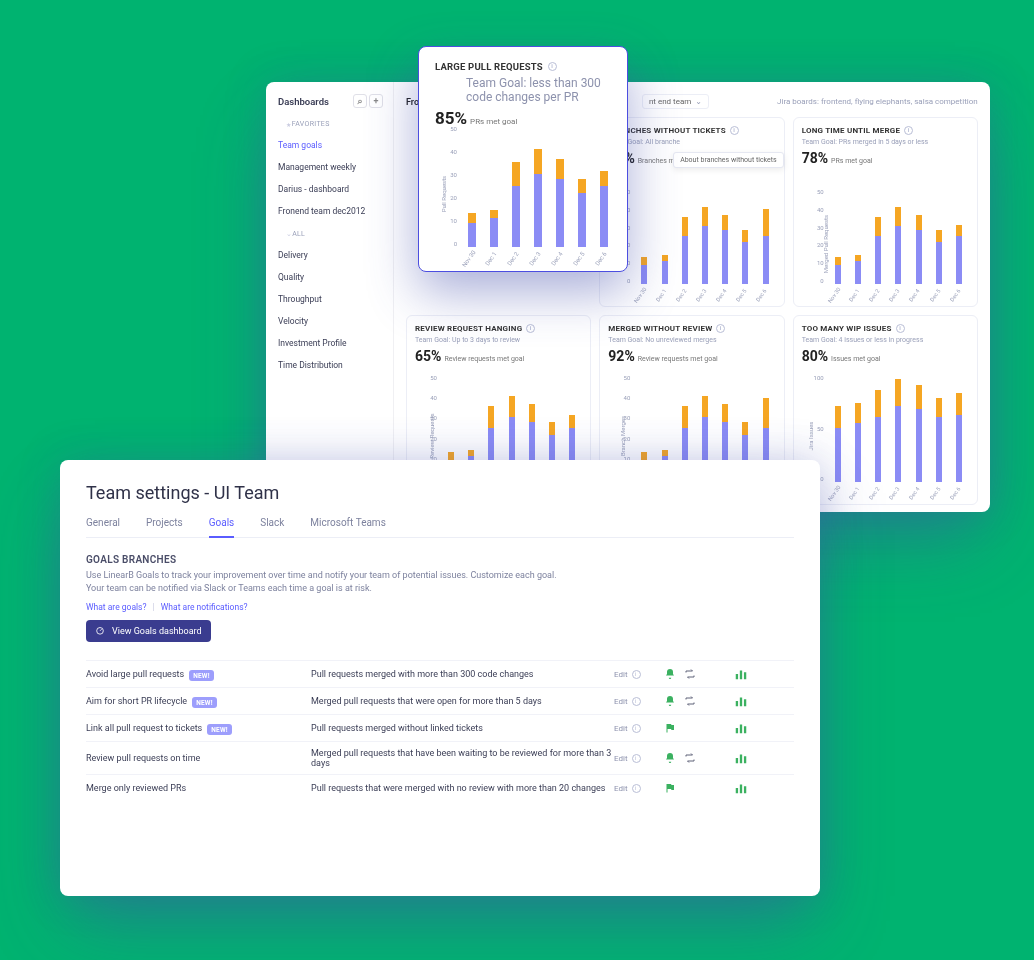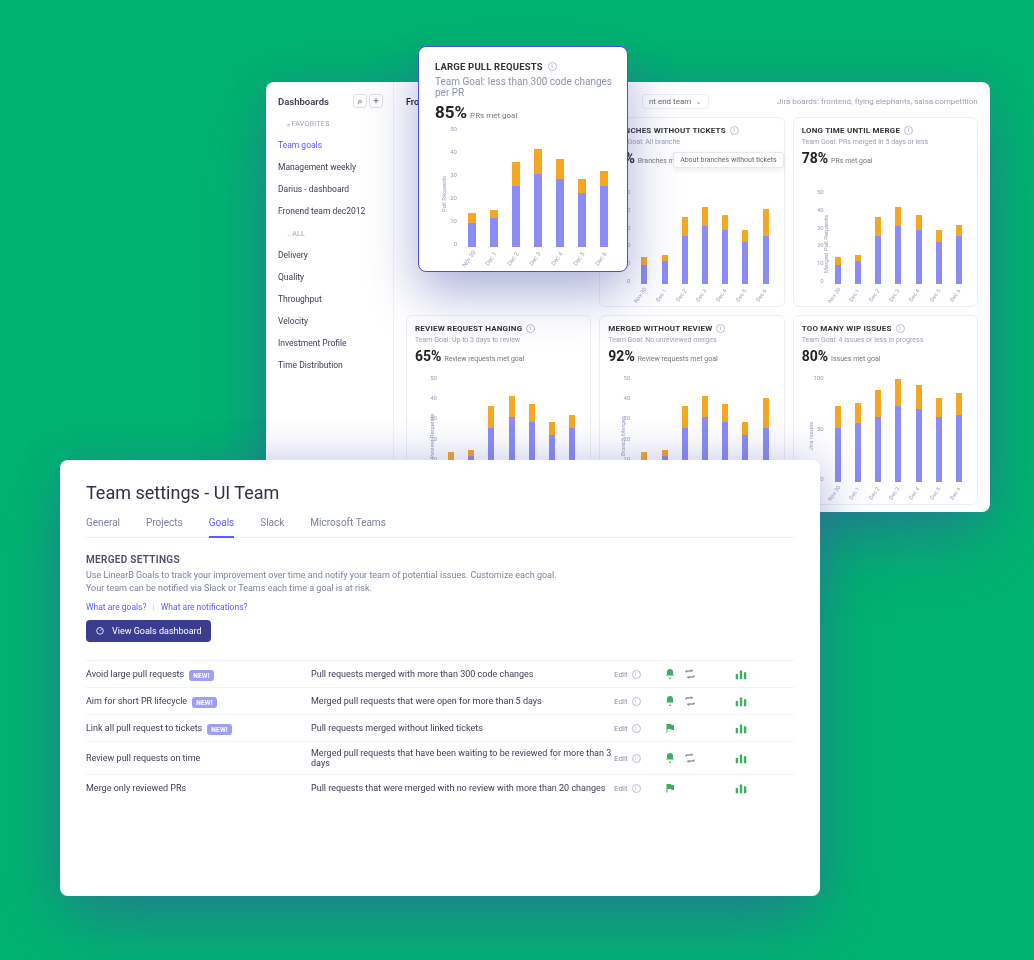--- a/index.html
+++ b/index.html
@@ -94,21 +94,21 @@
   .bar .hi { background: #f5a623; }
 
   
   .popup {
     position: absolute; left: 418px; top: 46px; width: 210px; height: 226px;
     border-radius: 8px; background: #fff; border: 1.5px solid #4c4ee0;
     box-shadow: 0 20px 50px rgba(66,78,170,0.45);
     padding: 14px 14px 8px 16px;
   }
   .popup .tt { font-size: 9.5px; font-weight: 700; color: #333; letter-spacing: .2px; display: flex; align-items: center; gap: 5px;}
-  .popup .sub { font-size: 10px; color: #8d92ad; margin-top: 4px;}
+  .popup .sub { font-size: 12px; color: #8d92ad; margin-top: 4px; margin-left: 31px;}
   .popup .pct { margin-top: 4px; font-size: 8px; color: #777; }
   .popup .pct b { font-size: 17px; color: #222; font-weight: 700; margin-right: 3px;}
   .popup .chart { position: absolute; left: 8px; right: 8px; bottom: 8px; top: 78px;}
   .popup .bar { width: 8px; }
   .popup .yticks { left: 18px; }
   .popup .plot, .popup .xcat { left: 34px; }
   .popup .xcat span { font-size: 6px; }
 
   
   .front-card {
@@ -637,21 +637,21 @@
 
 <div class="card front-card">
   <div class="fc-title">Team settings - UI Team</div>
   <div class="tabs" id="fc-tabs">
       <div class="tab">General</div>
       <div class="tab">Projects</div>
       <div class="tab active">Goals</div>
       <div class="tab">Slack</div>
       <div class="tab">Microsoft Teams</div>
     </div>
-  <div class="sec-title">MERGED SETTINGS</div>
+  <div class="sec-title">GOALS BRANCHES</div>
   <div class="desc">Use LinearB Goals to track your improvement over time and notify your team of potential issues. Customize each goal. Your team can be notified via Slack or Teams each time a goal is at risk.</div>
   <div class="links">
     <a>What are goals?</a>
     <span class="sep">|</span>
     <a>What are notifications?</a>
   </div>
   <div class="btn-primary">
     <span class="ic" id="ic-dash"><svg viewBox="0 0 24 24" width="10" height="10">
           <circle cx="12" cy="14" r="8" fill="none" stroke="#fff" stroke-width="2"></circle>
           <path d="M12 14l4-4" stroke="#fff" stroke-width="2"></path>

